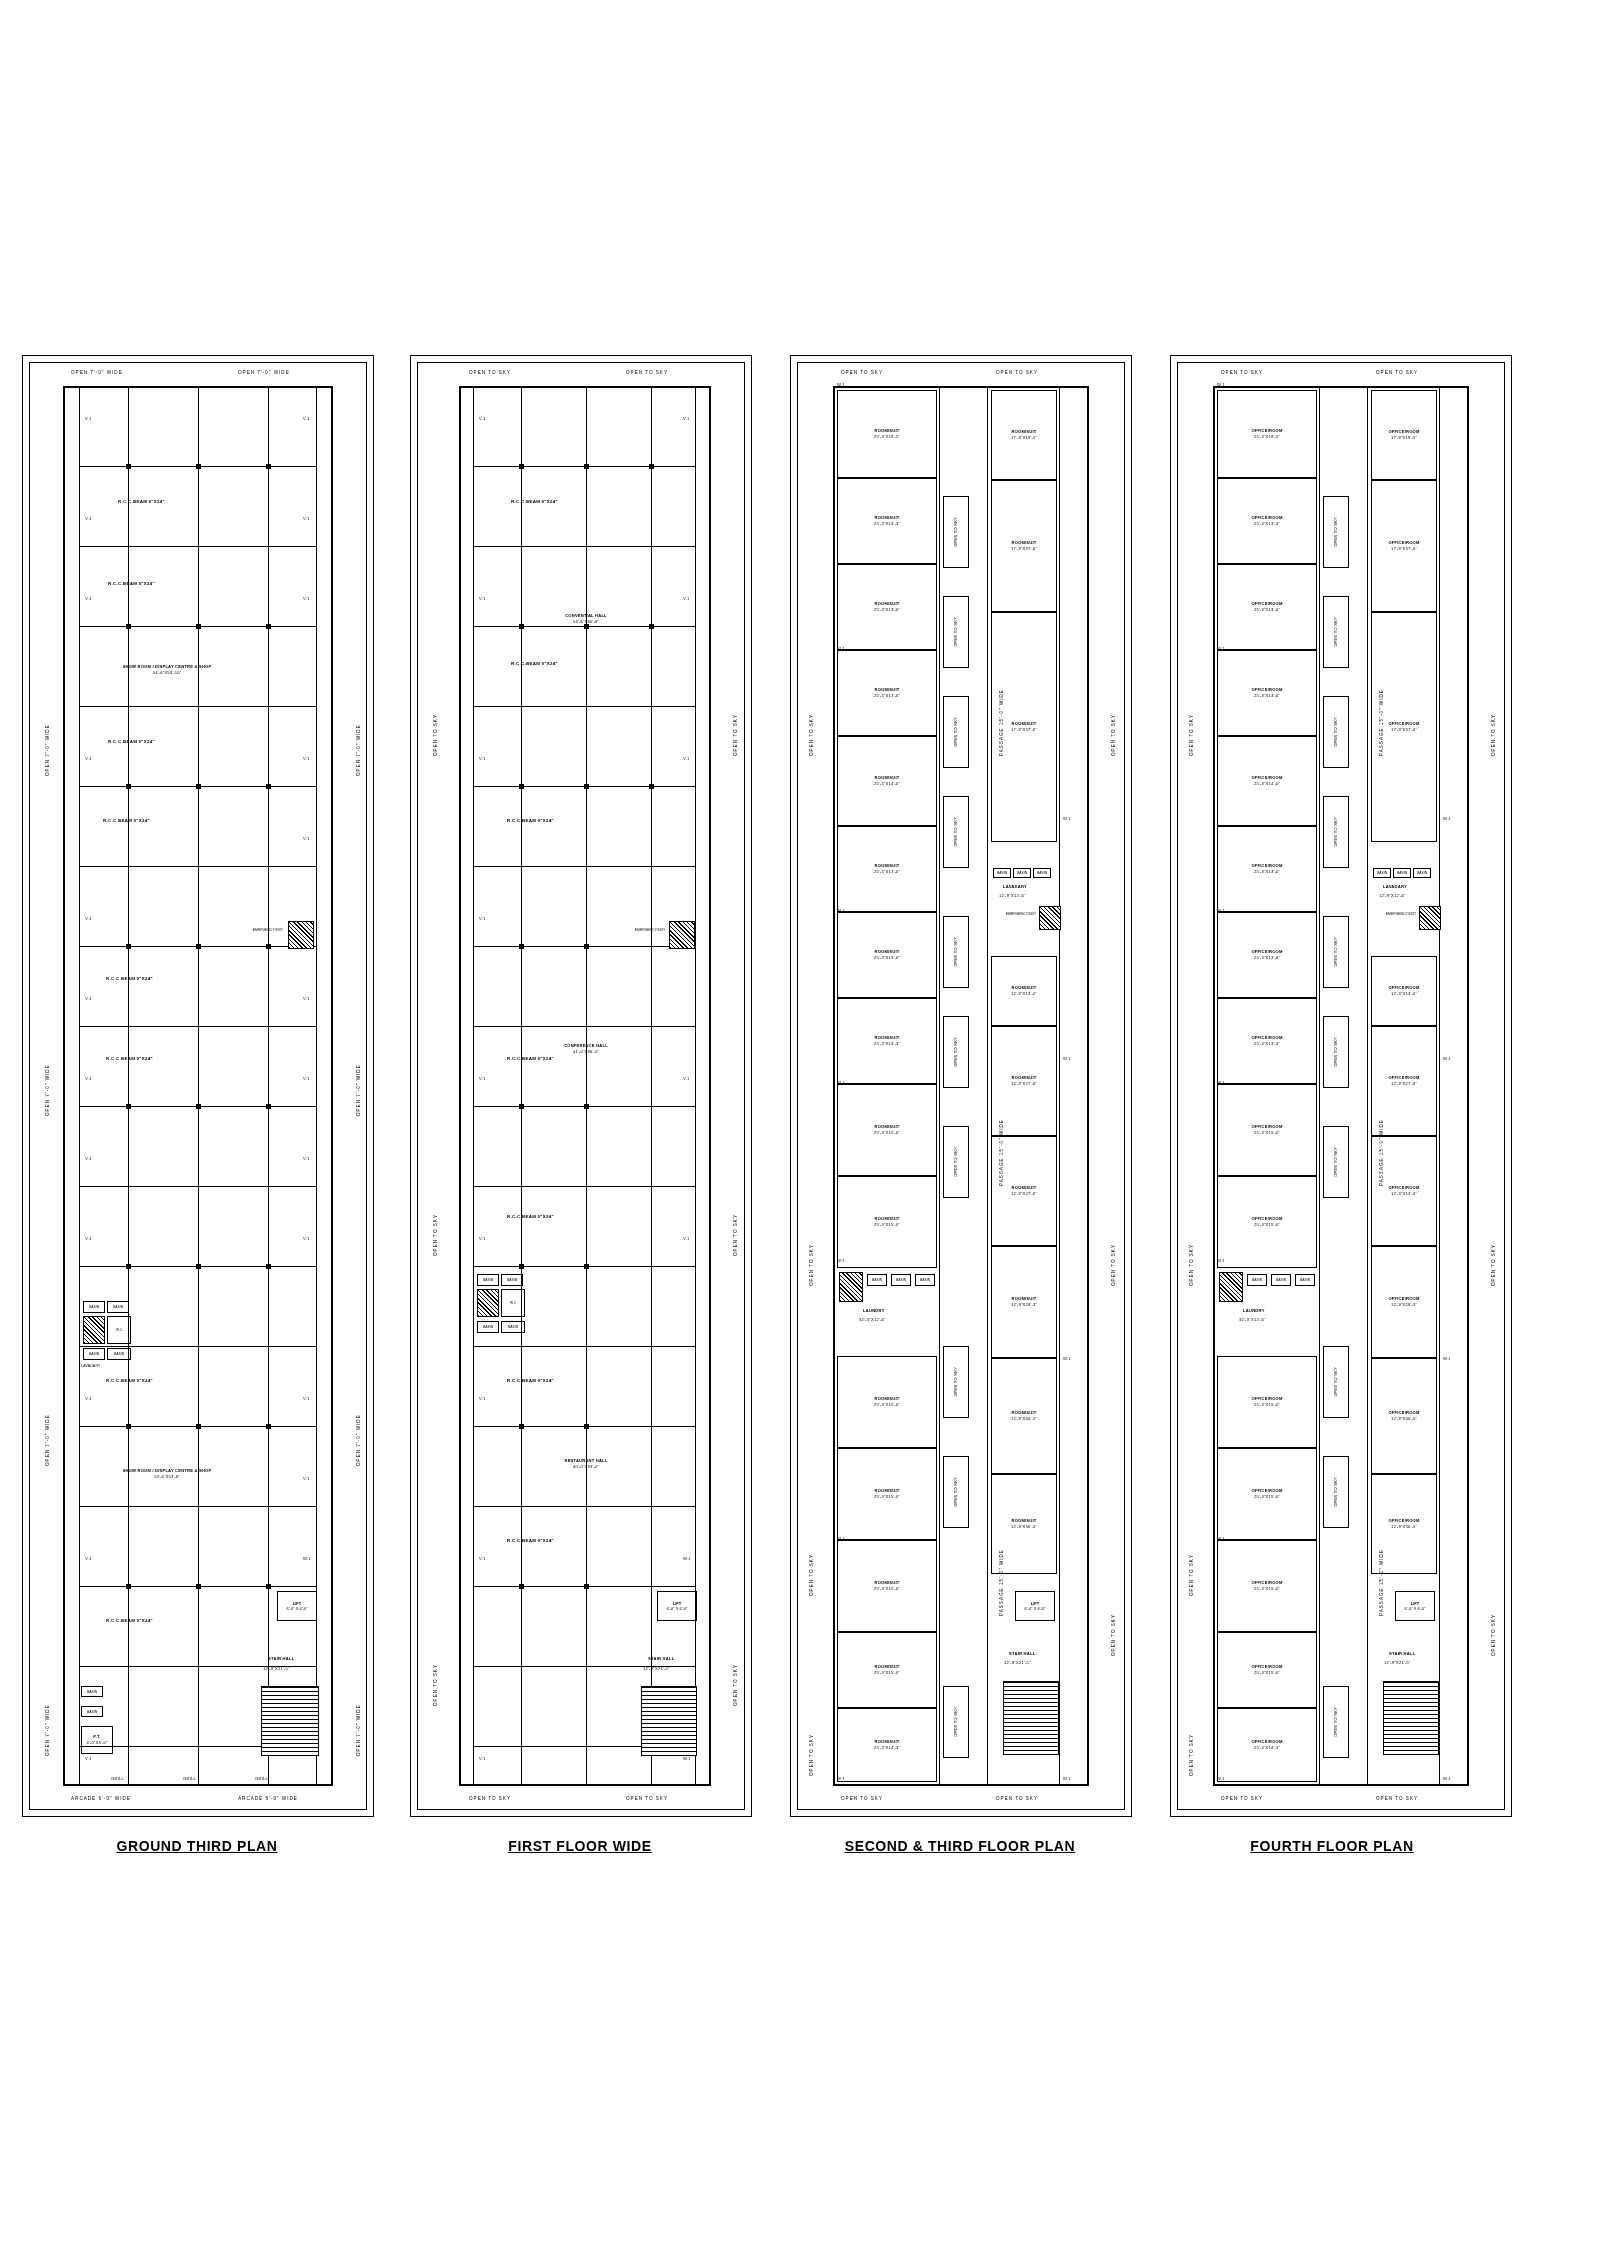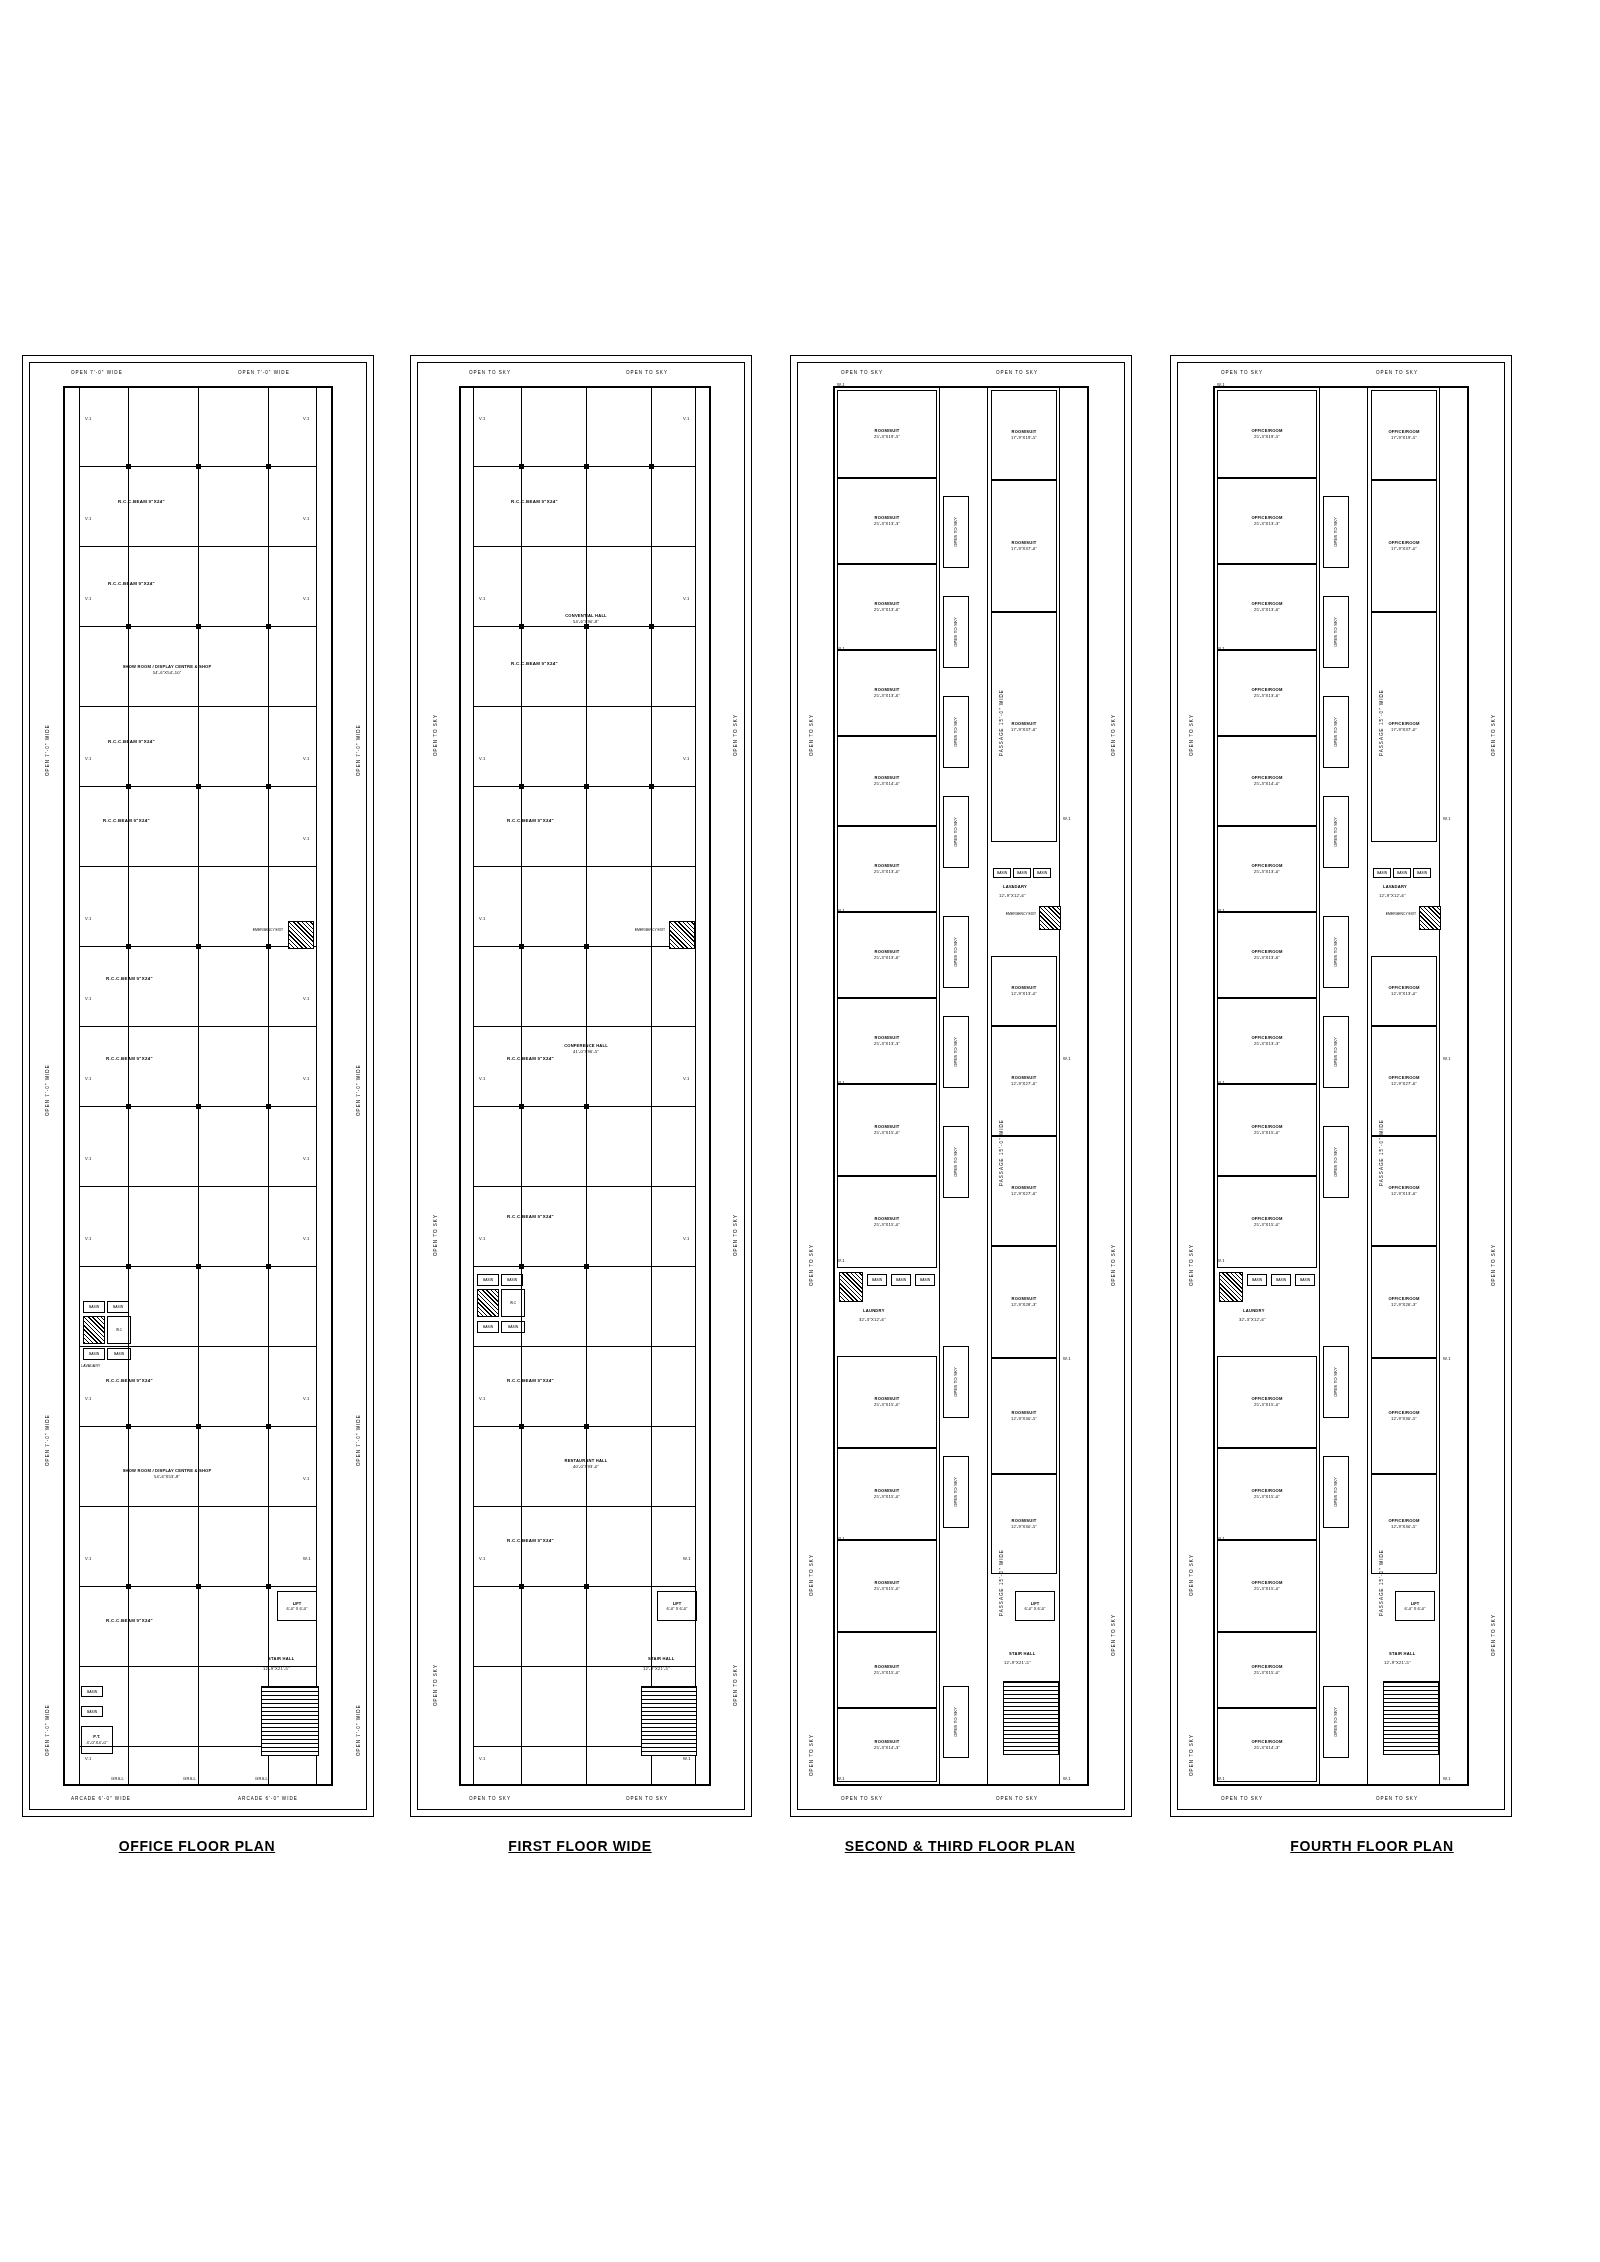--- a/index.html
+++ b/index.html
@@ -183,21 +183,21 @@
     <div class="lbl" style="left:280px;top:800px;">V.1</div>
     <div class="lbl" style="left:280px;top:880px;">V.1</div>
     <div class="lbl" style="left:280px;top:1040px;">V.1</div>
     <div class="lbl" style="left:280px;top:1120px;">V.1</div>
     <div class="lbl" style="left:280px;top:1200px;">W.1</div>
 
     <div class="lbl" style="left:88px;top:1420px;">GRILL</div>
     <div class="lbl" style="left:160px;top:1420px;">GRILL</div>
     <div class="lbl" style="left:232px;top:1420px;">GRILL</div>
   </div>
-  <div class="caption" style="left:22px;width:350px;">OFFICE FLOOR PLAN</div>
+  <div class="caption" style="left:22px;width:350px;">GROUND THIRD PLAN</div>
 
   <div class="plan" style="left:410px;width:340px;height:1460px;">
     <div class="plan-inner"></div>
 
     <div class="tlbl" style="left:58px;top:14px;">OPEN TO SKY</div>
     <div class="tlbl" style="left:215px;top:14px;">OPEN TO SKY</div>
     <div class="tlbl" style="left:58px;top:1440px;">OPEN TO SKY</div>
     <div class="tlbl" style="left:215px;top:1440px;">OPEN TO SKY</div>
     <div class="vlbl" style="left:22px;top:400px;">OPEN TO SKY</div>
     <div class="vlbl" style="left:22px;top:900px;">OPEN TO SKY</div>
@@ -689,15 +689,15 @@
     <div class="lbl" style="left:46px;top:552px;">W.1</div>
     <div class="lbl" style="left:46px;top:724px;">W.1</div>
     <div class="lbl" style="left:46px;top:902px;">W.1</div>
     <div class="lbl" style="left:46px;top:1180px;">W.1</div>
     <div class="lbl" style="left:46px;top:1420px;">W.1</div>
     <div class="lbl" style="left:272px;top:460px;">W.1</div>
     <div class="lbl" style="left:272px;top:700px;">W.1</div>
     <div class="lbl" style="left:272px;top:1000px;">W.1</div>
     <div class="lbl" style="left:272px;top:1420px;">W.1</div>
   </div>
-  <div class="caption" style="left:1202px;width:340px;">FOURTH FLOOR PLAN</div>
+  <div class="caption" style="left:1162px;width:340px;">FOURTH FLOOR PLAN</div>
 
 </div>
 
 </body></html>

